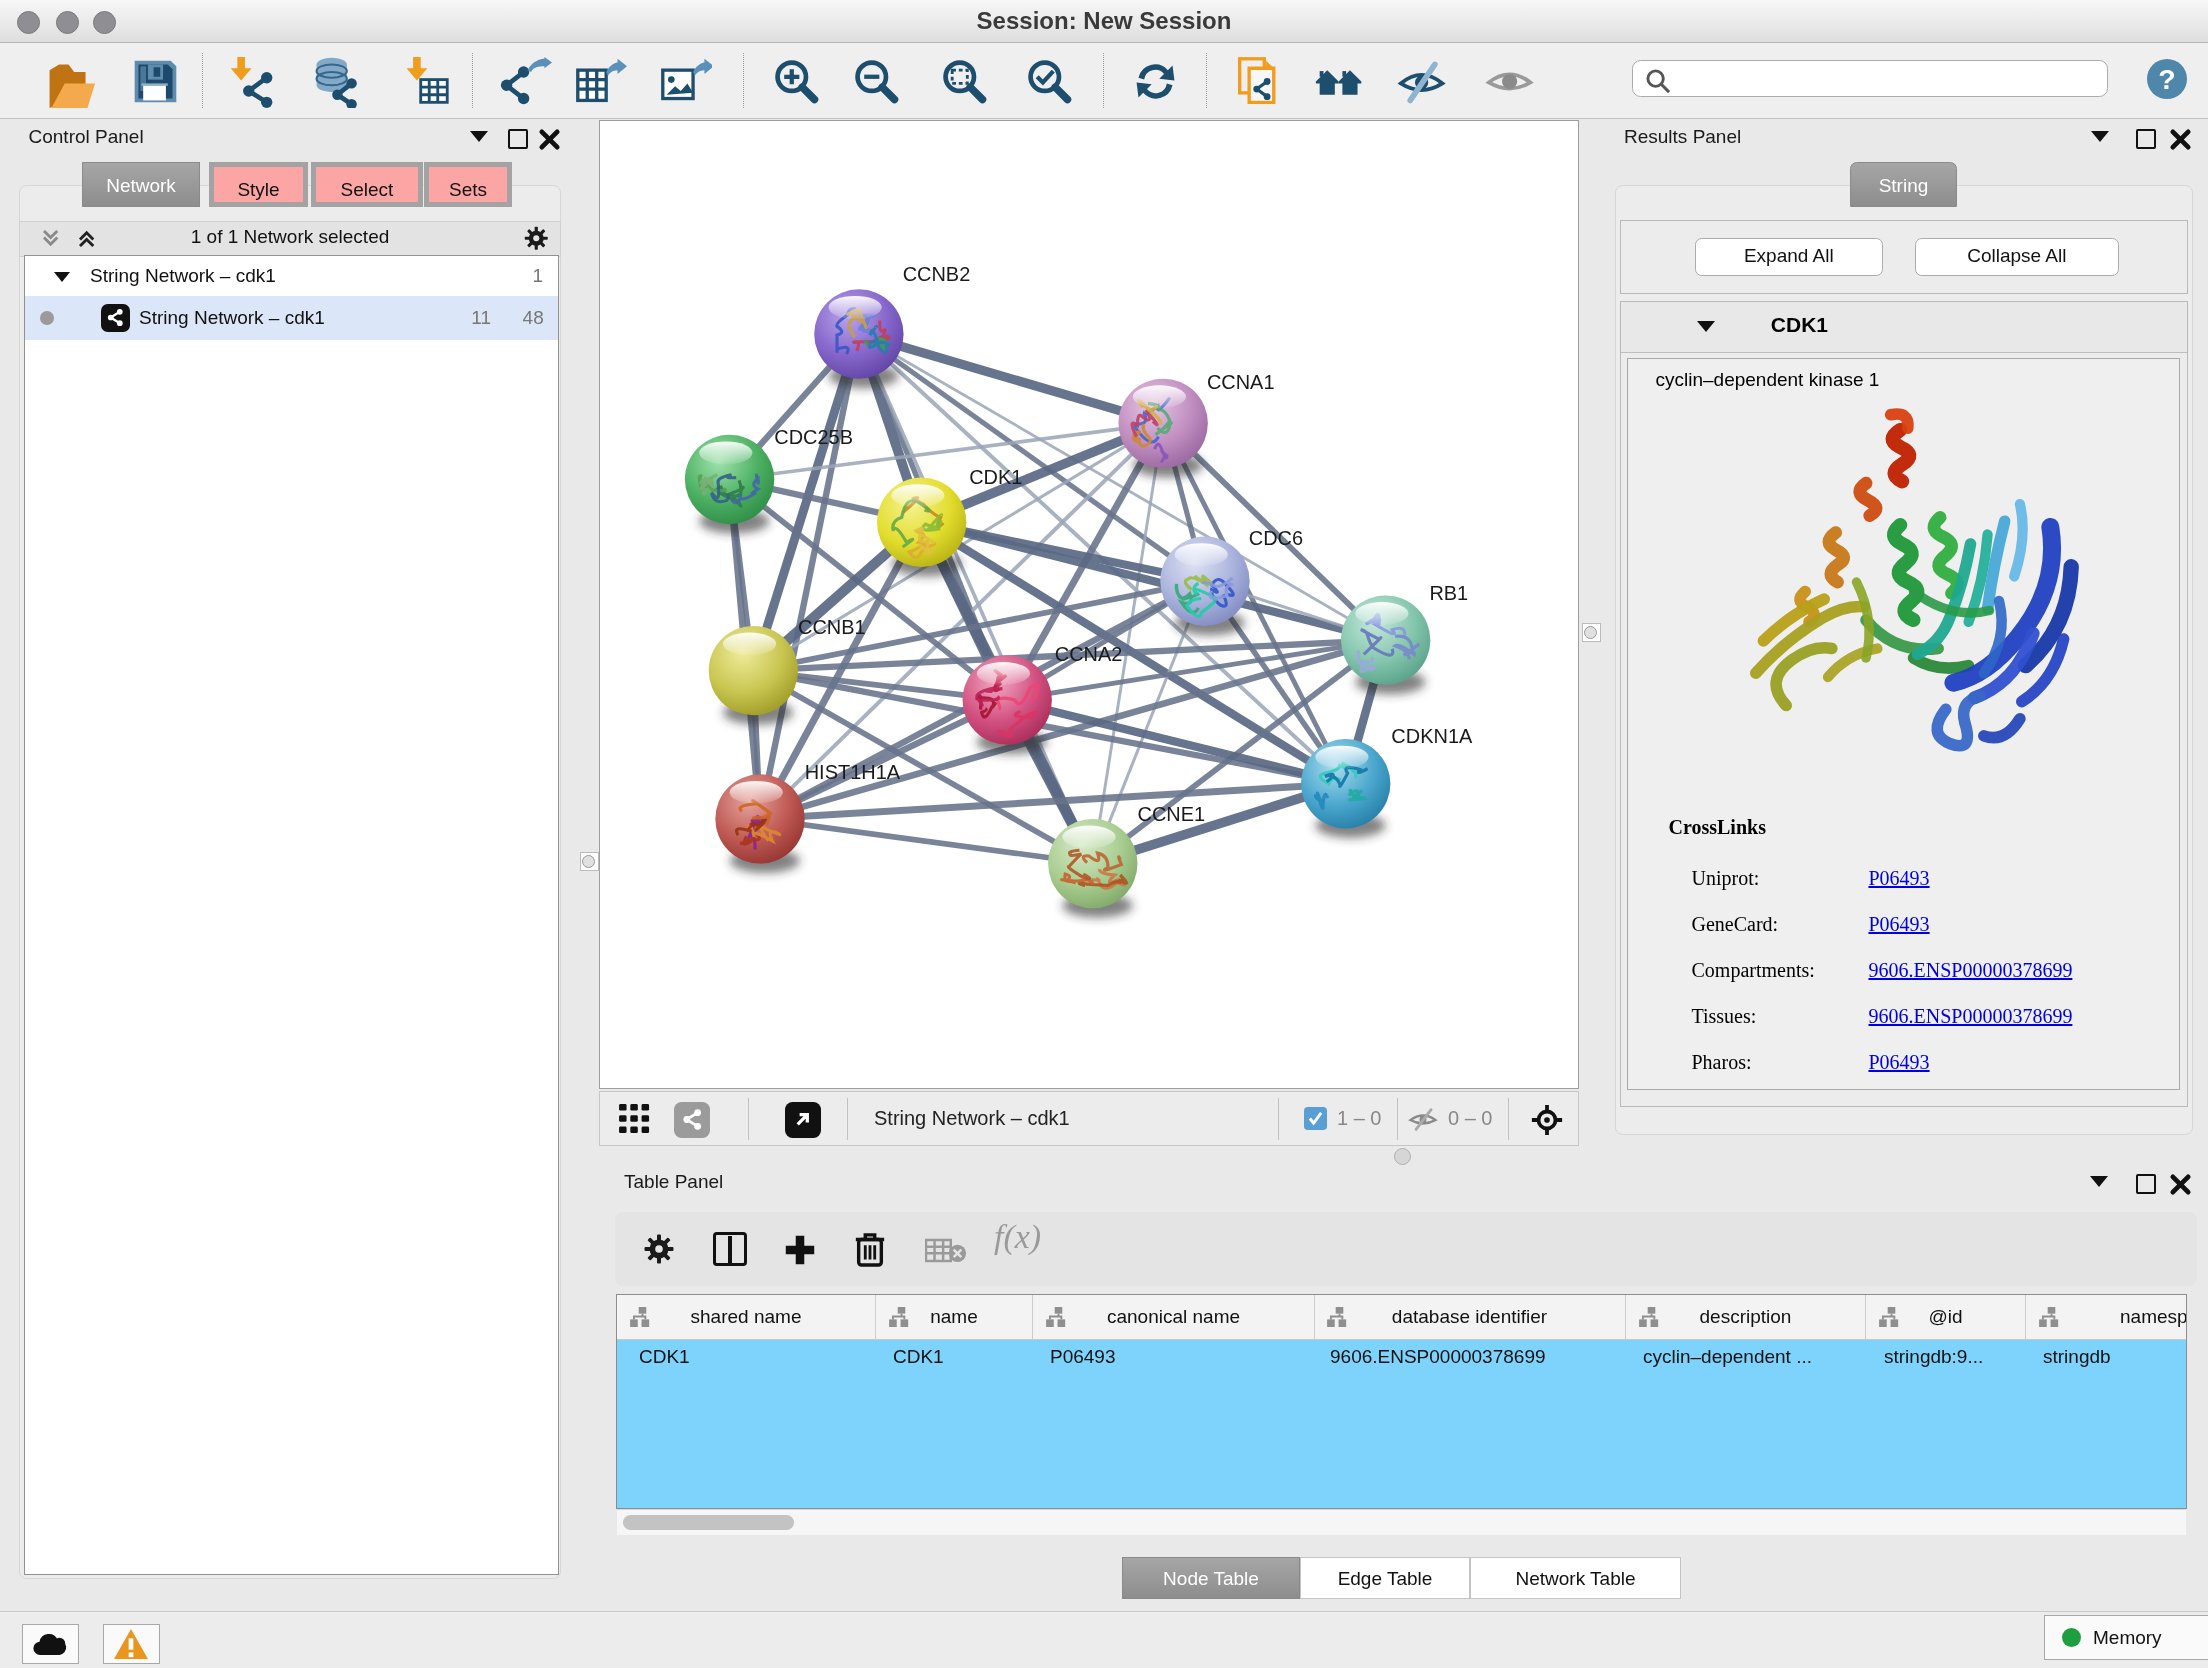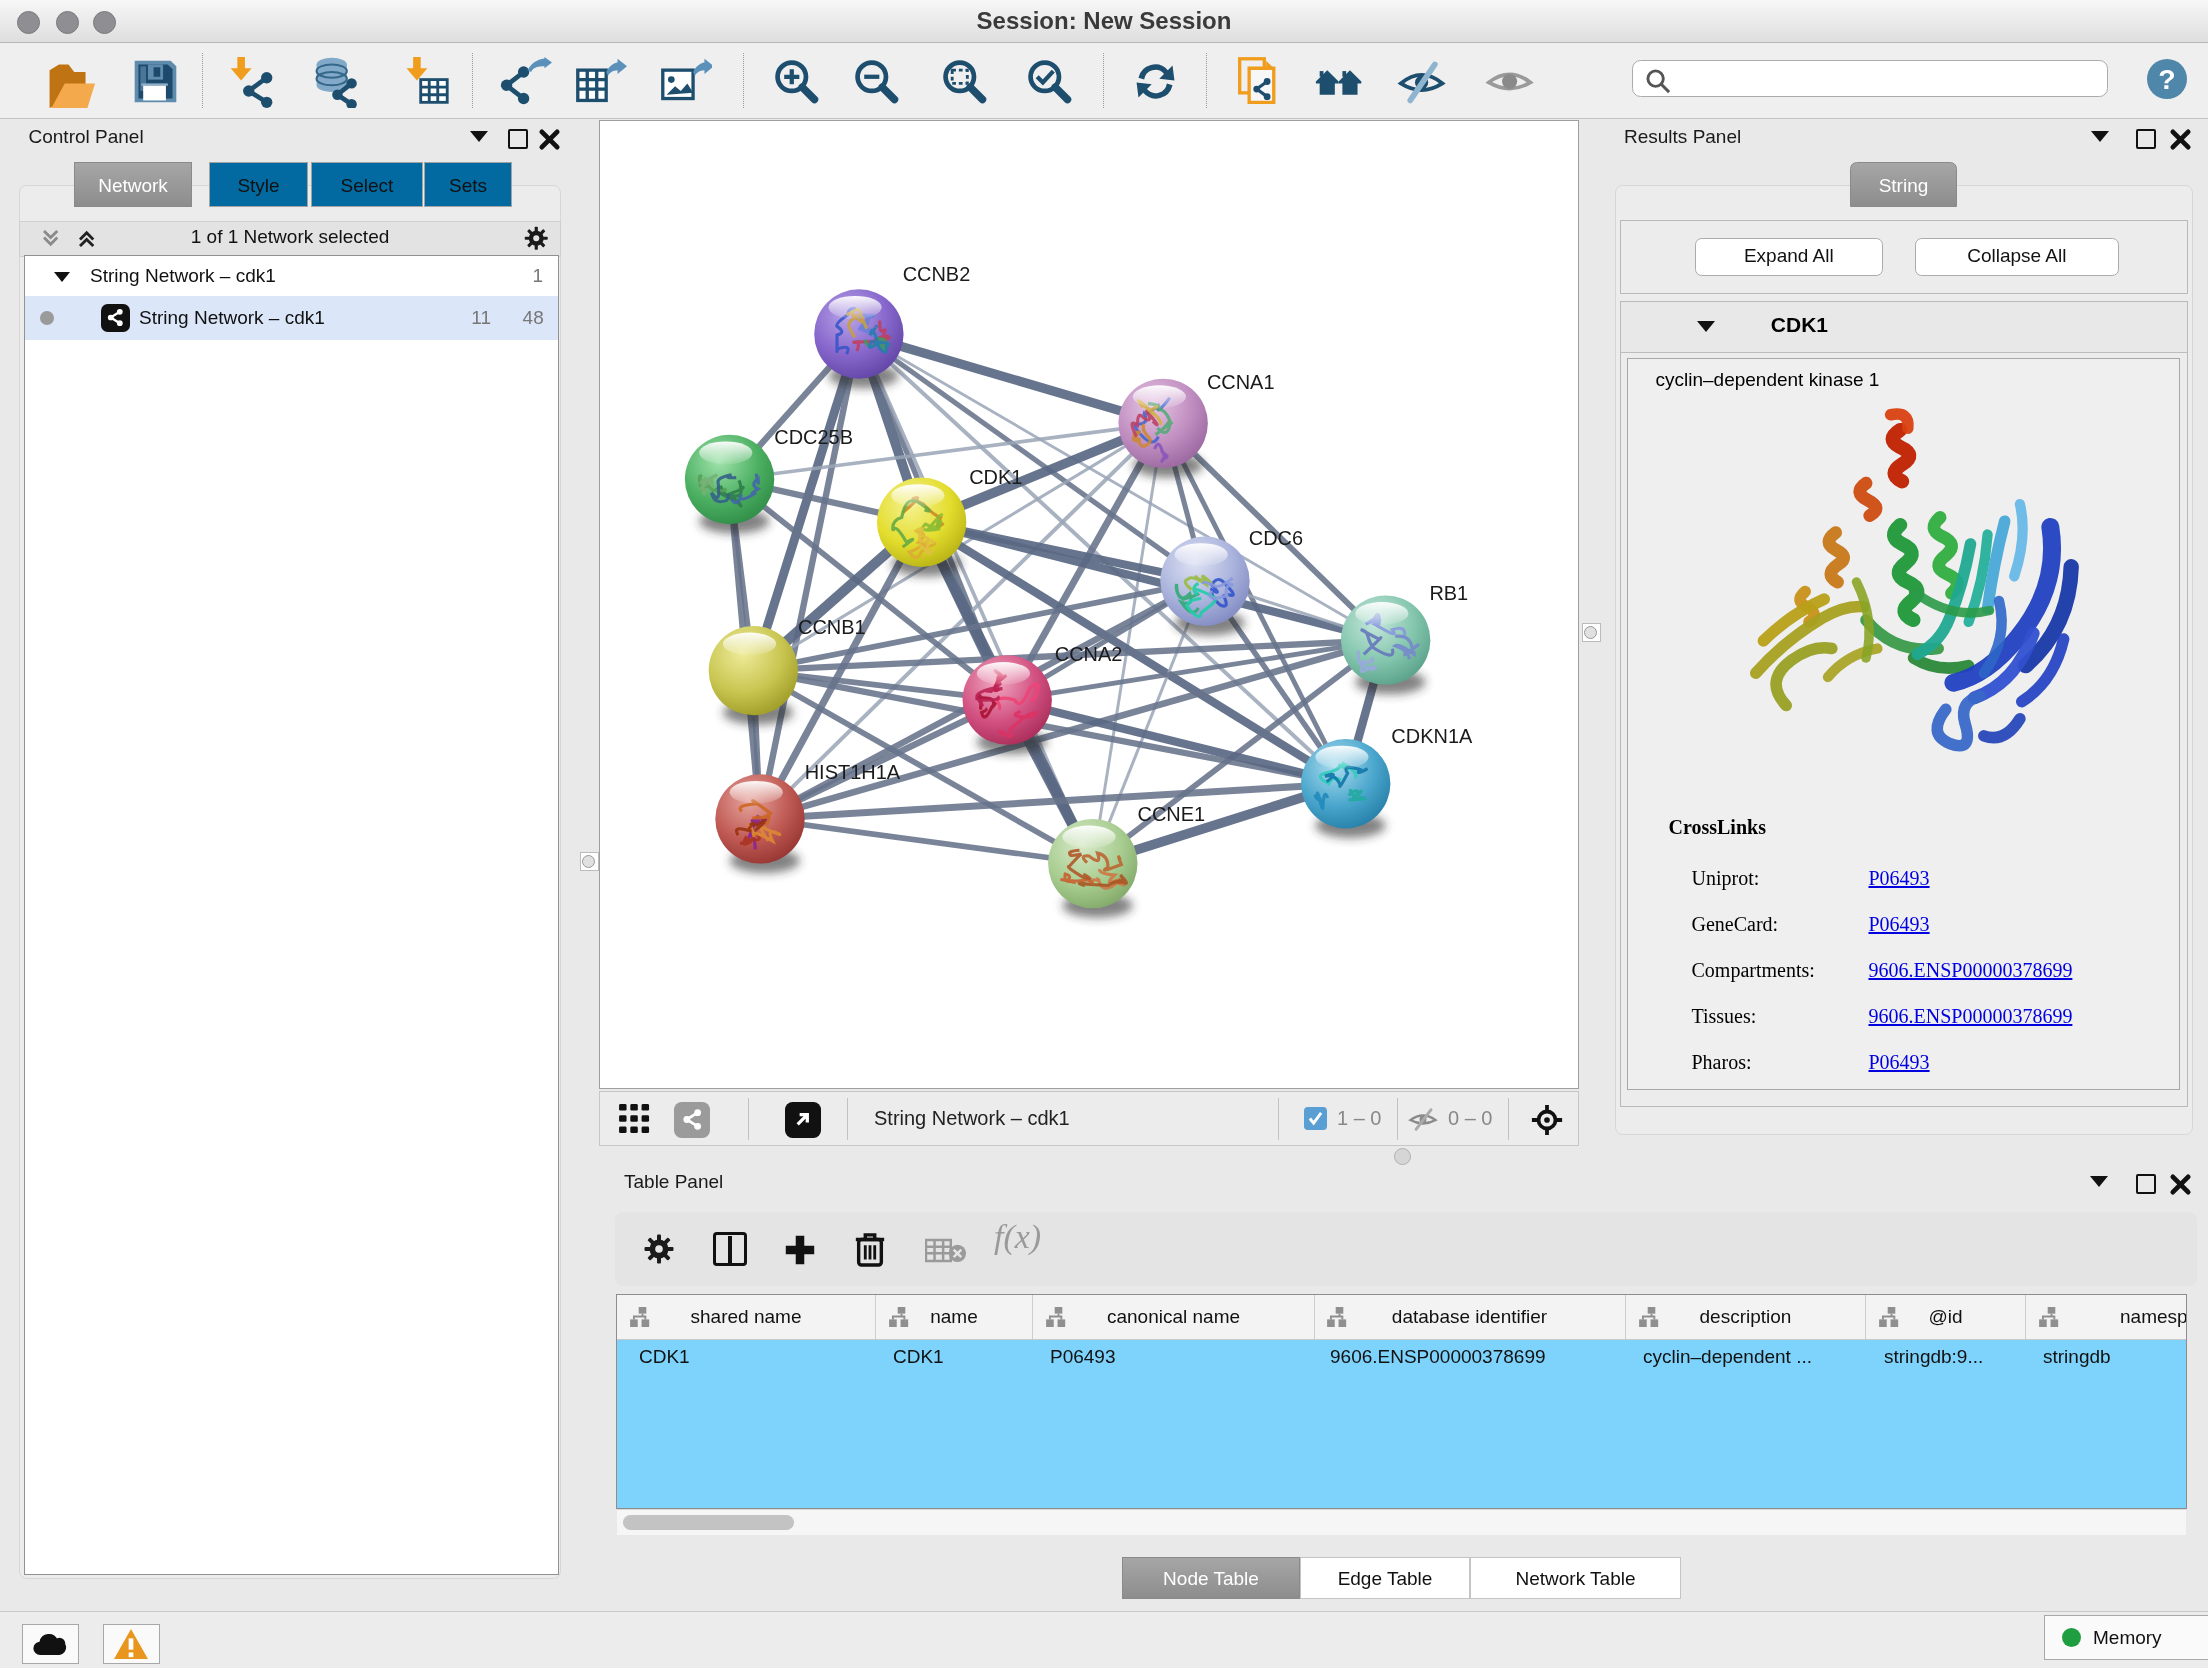--- a/index.html
+++ b/index.html
@@ -10,21 +10,21 @@
 #titlebar{left:0;top:0;width:2208px;height:42px;background:linear-gradient(#f7f7f7,#dedede);border-bottom:1px solid #b6b6b6;}
 .tl{top:10.5px;width:21px;height:21px;border-radius:50%;background:#8e8e93;border:1px solid #79797e;}
 #title{left:0;top:0;width:2208px;height:42px;line-height:42px;text-align:center;font-size:24px;font-weight:600;color:#3a3a3a;}
 
 #toolbar{left:0;top:43px;width:2208px;height:75px;background:#efefef;border-bottom:1px solid #c2c2c2;}
 .tbsep{top:9.5px;width:0px;height:55px;border-left:1.9px dotted #9a9a9a;}
 #searchbox{left:1632px;top:17px;width:474px;height:35px;background:#fff;border:1.9px solid #ababab;border-radius:8.6px;}
 
 .phead{font-size:19px;color:#1a1a1a;}
 
-.tab{position:absolute;top:162px;height:45px;line-height:45px;text-align:center;font-size:19px;color:#111;background:#0369a1;border:1px solid #a3a3a3;box-sizing:border-box;}
+.tab{position:absolute;top:162px;height:45px;line-height:45px;text-align:center;font-size:19px;color:#111;background:#fca5a5;border:5px solid #a3a3a3;box-sizing:border-box;}
 .tabsel{background:linear-gradient(#a6a6a6,#8d8d8d);color:#fff;border:1px solid #8a8a8a;}
 .pane{background:#ececec;border:1px solid #d6d6d6;border-radius:7.6px;box-sizing:border-box;}
 
 #netbar{left:19px;top:221px;width:542px;height:36px;background:#e3e3e3;border:1px solid #cfcfcf;box-sizing:border-box;}
 #netlist{left:24px;top:255px;width:535px;height:1320px;background:#fff;border:1px solid #919191;box-sizing:border-box;}
 .row1{position:absolute;left:0;top:0;width:100%;height:40px;line-height:40px;font-size:19px;color:#111;}
 .rowsel{position:absolute;left:0;top:40px;width:100%;height:44px;background:#dbe6f8;line-height:44px;font-size:19px;color:#111;}
 
 #netview{left:599px;top:120px;width:980px;height:969px;background:#fff;border:1px solid #9e9e9e;box-sizing:border-box;}
 #netfoot{left:599px;top:1091px;width:980px;height:55px;background:#ececec;border:1px solid #c6c6c6;box-sizing:border-box;}
@@ -181,21 +181,21 @@
   <div class="abs" style="left:2147px;top:16px;width:40px;height:40px;border-radius:50%;background:#4e87aa;color:#fff;font-size:28.5px;font-weight:bold;text-align:center;line-height:40px;">?</div>
 </div>
 
 <div class="abs phead" style="left:28.5px;top:126px;">Control Panel</div>
 <div class="abs" style="left:470px;top:131px;width:0;height:0;border-left:9.5px solid transparent;border-right:9.5px solid transparent;border-top:11.4px solid #111;"></div>
 <div class="abs" style="left:508px;top:129px;width:16px;height:16px;border:2.9px solid #111;border-radius:1.9px;"></div>
 <svg class="abs" style="left:538px;top:128px;" width="23" height="23" viewBox="0 0 24 24">
       <path d="M4 4 L20 20 M20 4 L4 20" stroke="#111" stroke-width="5" stroke-linecap="round"></path>
     </svg>
 <div class="abs pane" style="left:19px;top:185px;width:542px;height:1394px;"></div>
-<div class="abs tab tabsel" style="left:74px;width:118px;">Network</div>
+<div class="abs tab tabsel" style="left:82px;width:118px;">Network</div>
 <div class="abs tab" style="left:209px;width:99px;">Style</div>
 <div class="abs tab" style="left:311px;width:112px;">Select</div>
 <div class="abs tab" style="left:424px;width:88px;">Sets</div>
 <div class="abs" id="netbar">
   <svg class="abs" style="left:21px;top:6.7px;" width="25" height="19" viewBox="0 0 26 20">
         <path d="M3 2 L10 9 L17 2" stroke="#8a8a8a" stroke-width="3" fill="none"></path>
         <path d="M3 9 L10 16 L17 9" stroke="#8a8a8a" stroke-width="3" fill="none"></path>
       </svg>
   <svg class="abs" style="left:57px;top:6.7px;" width="25" height="19" viewBox="0 0 26 20">
         <path d="M3 18 L10 11 L17 18" stroke="#222" stroke-width="3" fill="none"></path>

